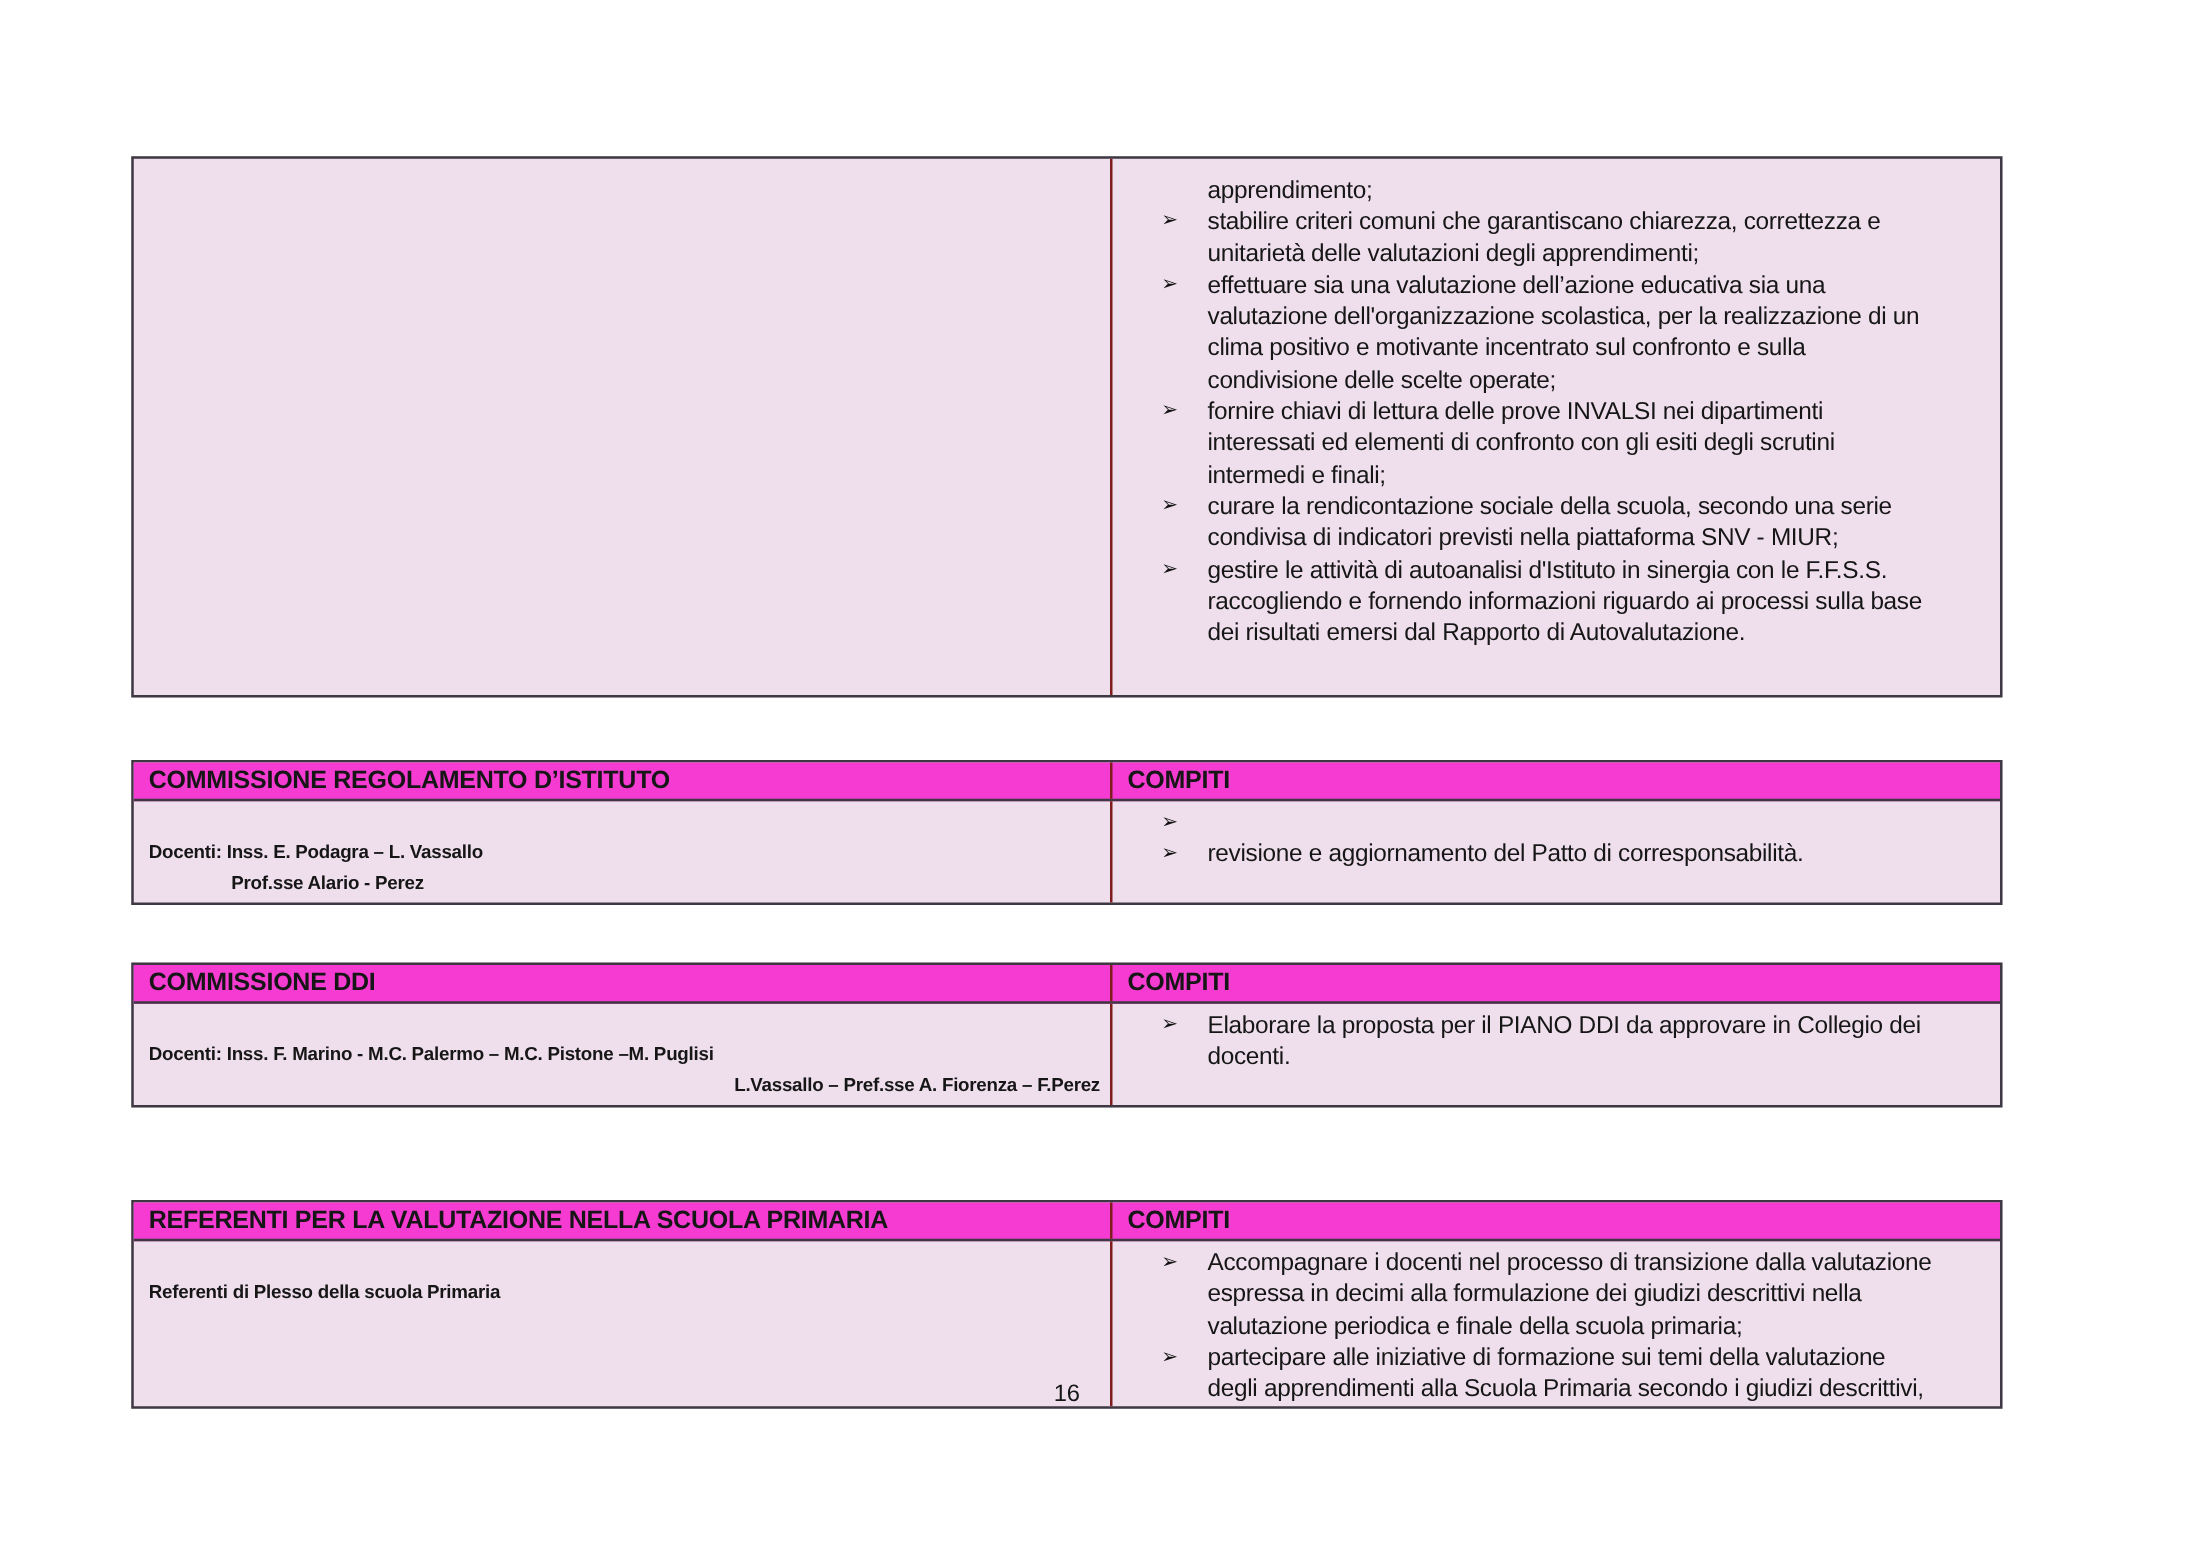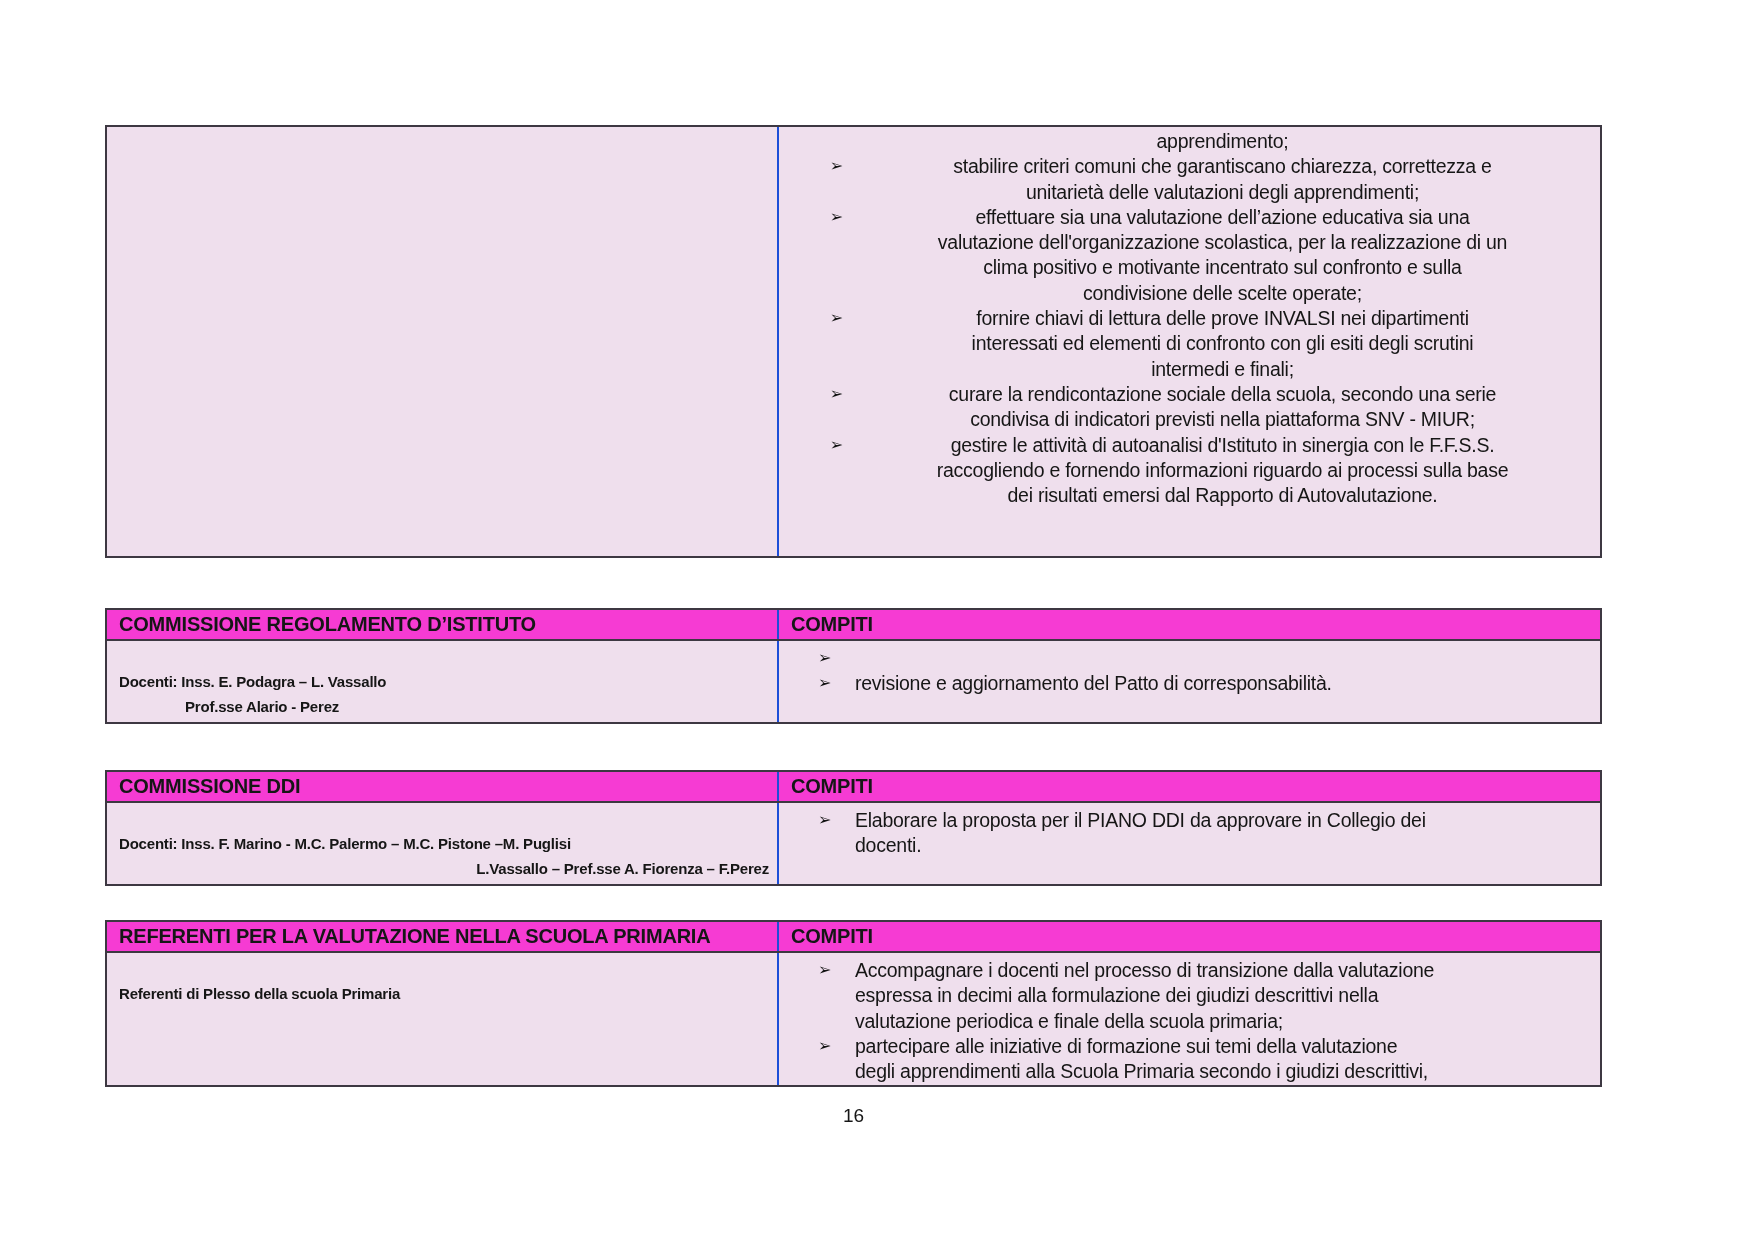--- a/index.html
+++ b/index.html
@@ -7,43 +7,43 @@
     position:relative; width:1754px; height:1240px; background:#ffffff;
     font-family:"Liberation Sans", sans-serif; color:#161616; overflow:hidden;
   }
   .tbl {
     position:absolute; left:105px; width:1497px; box-sizing:border-box;
     border:2px solid #3d3842; background:#efdfed; display:flex; flex-direction:column;
   }
   .tbl-1 { top:125px; height:433px; }
   .tbl-2 { top:608px; height:116px; }
   .tbl-3 { top:770px; height:116px; }
-  .tbl-4 { top:920px; height:167px; }
+  .tbl-4 { top:960px; height:167px; }
 
   .hdr { display:flex; background:#f63bd3; border-bottom:2px solid #3d3842; flex:none; }
   .hdr .c-left, .hdr .c-right {
     font-weight:bold; font-size:20px; letter-spacing:-0.2px;
     padding:3px 6px 3px 12px; box-sizing:border-box;
   }
-  .c-left { width:672px; flex:none; border-right:2px solid #1d4ed8; box-sizing:border-box; }
+  .c-left { width:783px; flex:none; border-right:2px solid #7f1d1d; box-sizing:border-box; }
   .c-right { flex:1; min-width:0; }
 
   .bdy { display:flex; flex:1; min-height:0; }
   .bdy .c-left {
     font-weight:bold; font-size:15px; line-height:25.3px; letter-spacing:-0.2px;
     padding:0 8px 0 12px;
   }
   .tbl-2 .bdy .c-left { padding-top:28px; }
   .tbl-3 .bdy .c-left { padding-top:28px; }
   .tbl-4 .bdy .c-left { padding-top:28px; }
   .tbl-2 .left-line.indent { padding-left:66px; }
   .tbl-3 .left-line.indent { padding-left:44px;text-align:right; }
 
   .bdy .c-right { padding-top:5px; padding-right:10px; }
-  .tbl-1 .bdy .c-right { padding-top:2px;text-align:center; }
+  .tbl-1 .bdy .c-right { padding-top:13px; }
 
   .task { display:flex; align-items:flex-start; padding-left:39px; }
   .task .b {
     flex:none; width:37px; font-size:16px; line-height:25.3px;
     color:#111111; transform:translateY(-1px);
   }
   .task .txt {
     flex:1; min-width:0; font-size:19.5px; line-height:25.3px; letter-spacing:-0.25px;
     white-space:pre-line;
   }

